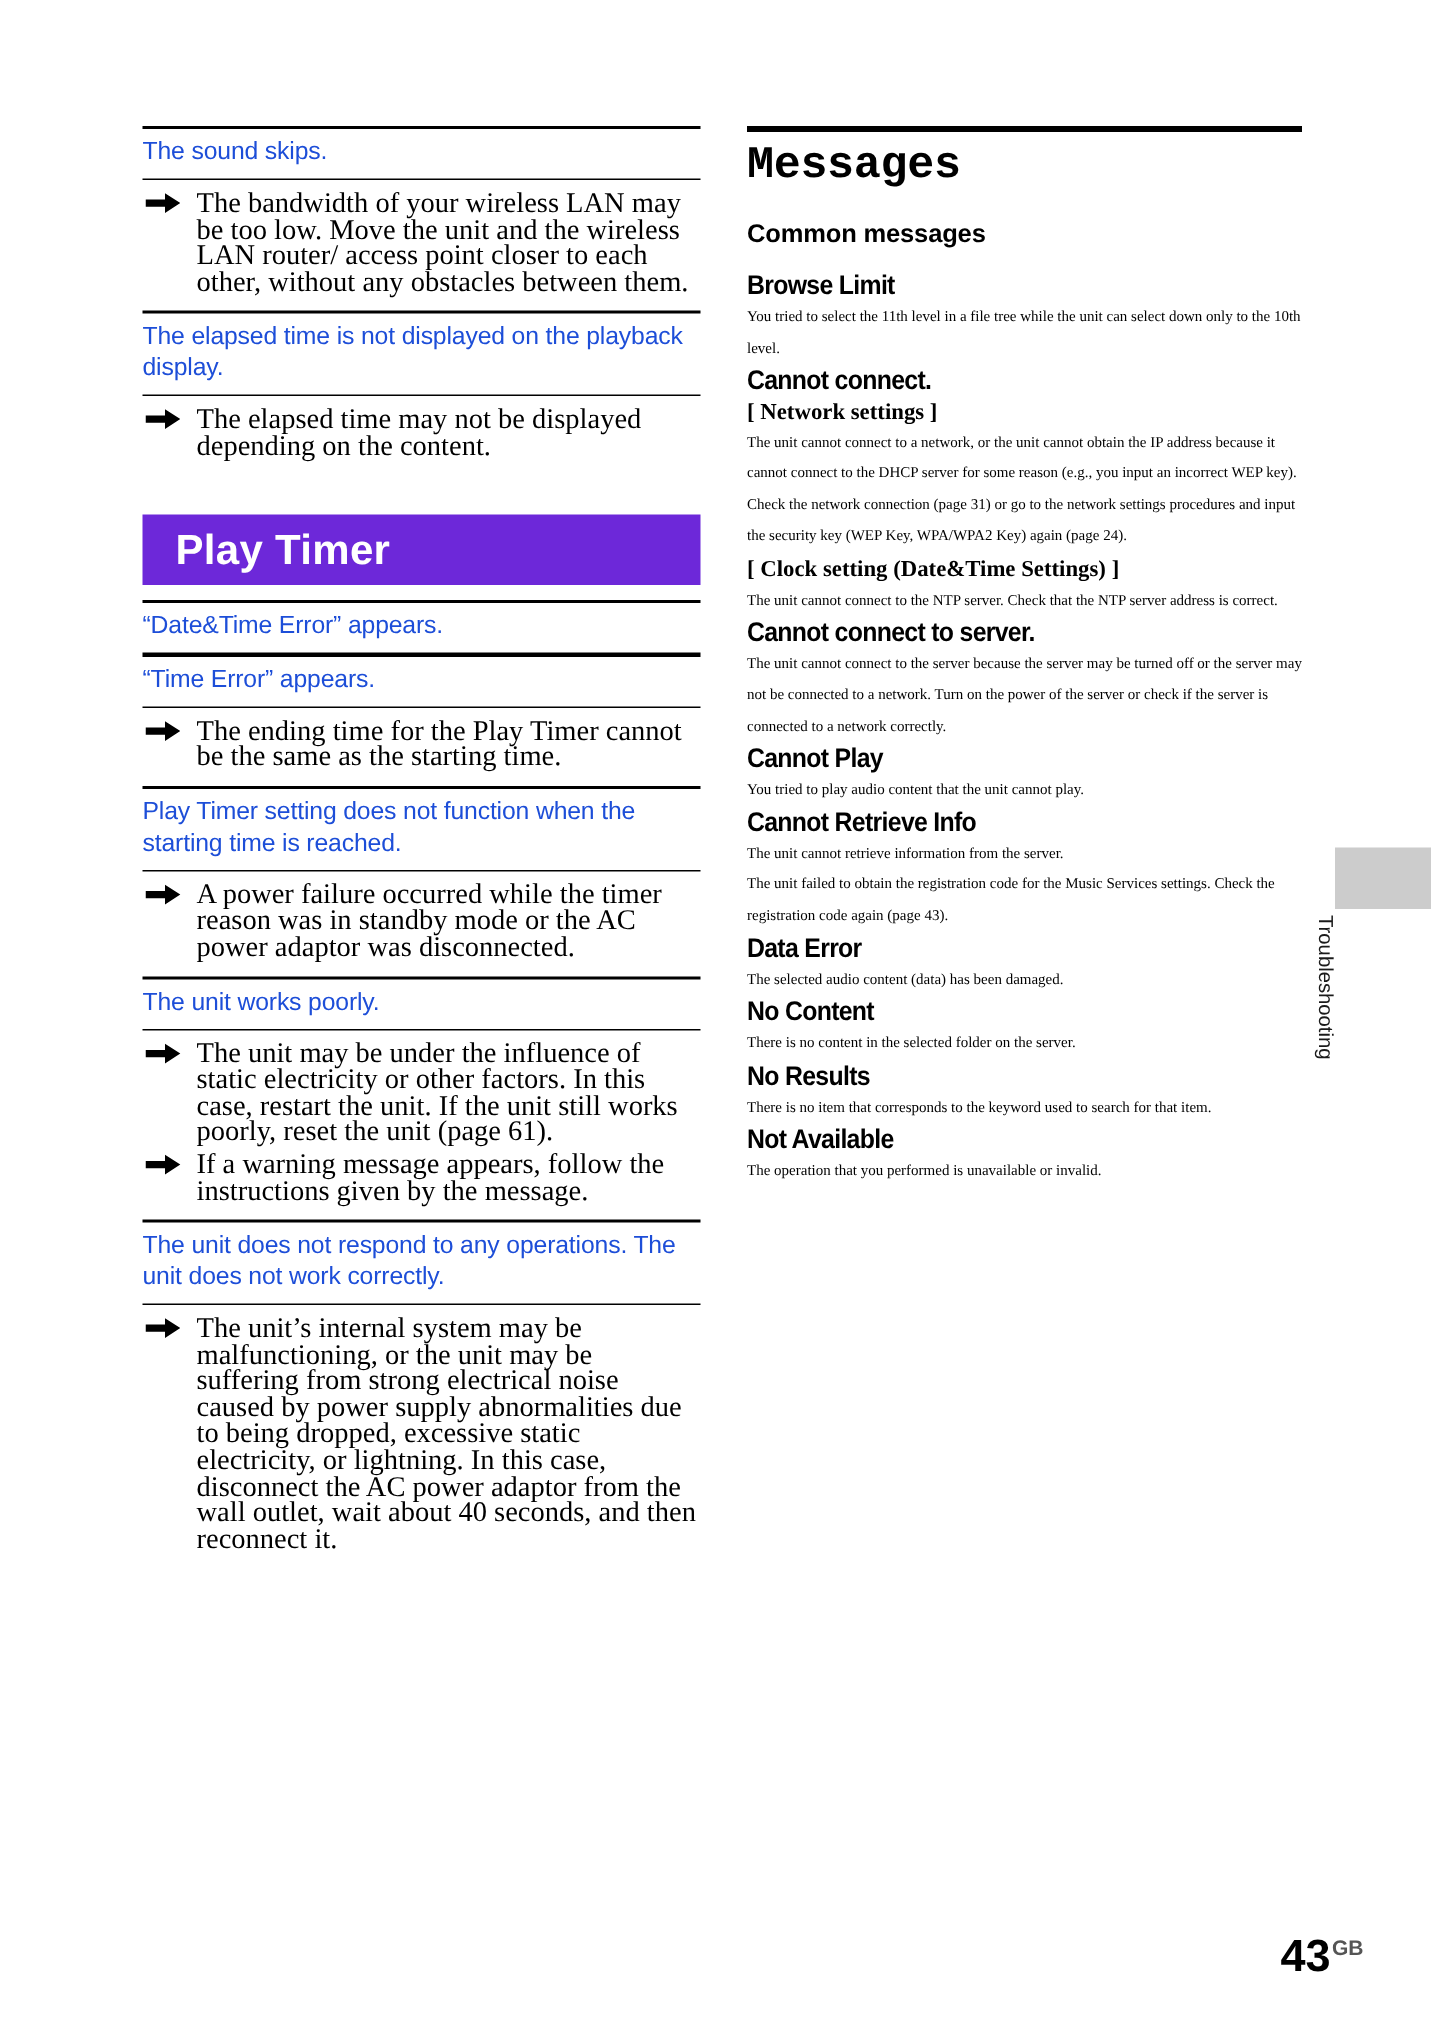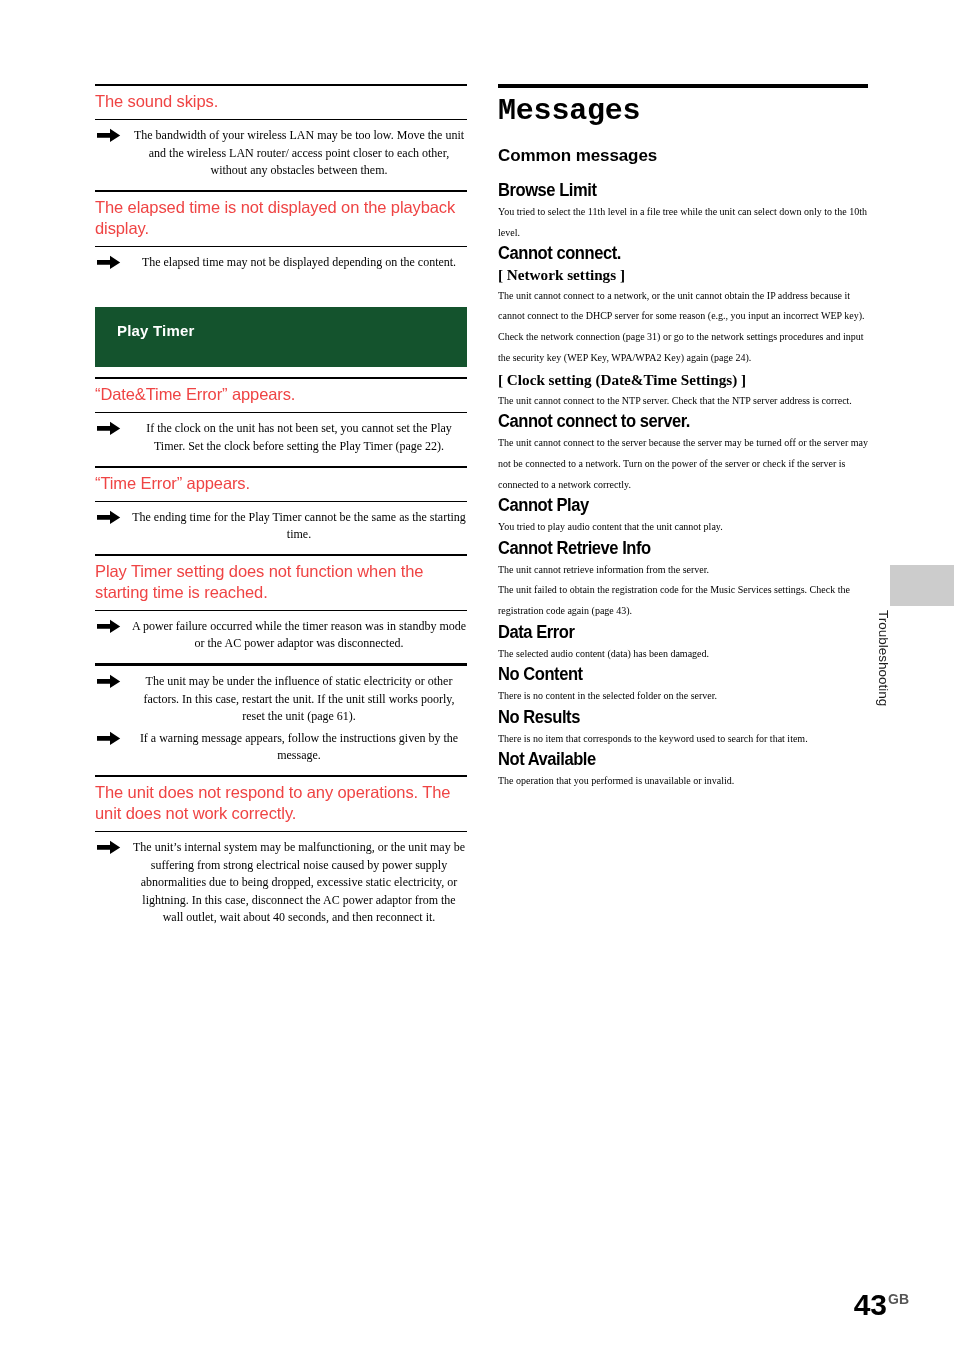--- a/index.html
+++ b/index.html
@@ -43,57 +43,57 @@
     height: 0;
     font-size: 0;
     line-height: 0;
   }
 
   .symptom {
     font-family: "Liberation Sans", sans-serif;
     font-size: 16.5px;
     line-height: 21px;
     font-weight: 400;
-    color: #ef4444;
+    color: #1d4ed8;
     padding: 5px 0 7px 0;
     letter-spacing: -0.1px;
   }
 
   .remedy-list {
     margin: 0;
     padding: 7px 0 10px 0;
   }
   .remedy {
     position: relative;
     padding-left: 36px;
-    font-size: 12px;
+    font-size: 19px;
     line-height: 17.6px;
     margin-bottom: 4px;
-    text-align: center;
+    text-align: left;
   }
   .remedy:last-child { margin-bottom: 0; }
   .arrow-icon {
     position: absolute;
     left: 2px;
     top: 1px;
     width: 24px;
     height: 15px;
     display: block;
   }
   .arrow-icon svg { display: block; }
 
   
   .section-bar {
-    background: #14532d;
+    background: #6d28d9;
     color: #ffffff;
     font-family: "Liberation Sans", sans-serif;
     font-weight: bold;
-    font-size: 15px;
+    font-size: 28px;
     line-height: 21px;
-    padding: 13px 0 26px 22px;
+    padding: 13px 0 13px 22px;
     margin-top: 26px;
     margin-bottom: 10px;
     letter-spacing: 0.2px;
   }
 
   .block { }
 
   
   .chapter-rule {
     border-top: 4px solid #000;
@@ -210,27 +210,20 @@
                 <path d="M0 5.0 L13 5.0 L13 0.8 L23.2 7.4 L13 14.0 L13 9.8 L0 9.8 Z" fill="#000"></path>
               </svg>
             </span><span>The elapsed time may not be displayed depending on the content.</span></div>
         </div>
       </div>
       <div class="section-bar">Play Timer</div>
       <div class="block">
         <div class="rule-thick"></div>
         <div class="symptom">“Date&amp;Time Error” appears.</div>
         <div class="rule-thin"></div>
-        <div class="remedy-list">
-          <div class="remedy"><span class="arrow-icon">
-              <svg width="24" height="15" viewBox="0 0 24 15" xmlns="http://www.w3.org/2000/svg">
-                <path d="M0 5.0 L13 5.0 L13 0.8 L23.2 7.4 L13 14.0 L13 9.8 L0 9.8 Z" fill="#000"></path>
-              </svg>
-            </span><span>If the clock on the unit has not been set, you cannot set the Play Timer. Set the clock before setting the Play Timer (page 22).</span></div>
-        </div>
       </div>
       <div class="block">
         <div class="rule-thick"></div>
         <div class="symptom">“Time Error” appears.</div>
         <div class="rule-thin"></div>
         <div class="remedy-list">
           <div class="remedy"><span class="arrow-icon">
               <svg width="24" height="15" viewBox="0 0 24 15" xmlns="http://www.w3.org/2000/svg">
                 <path d="M0 5.0 L13 5.0 L13 0.8 L23.2 7.4 L13 14.0 L13 9.8 L0 9.8 Z" fill="#000"></path>
               </svg>
@@ -244,20 +237,21 @@
         <div class="remedy-list">
           <div class="remedy"><span class="arrow-icon">
               <svg width="24" height="15" viewBox="0 0 24 15" xmlns="http://www.w3.org/2000/svg">
                 <path d="M0 5.0 L13 5.0 L13 0.8 L23.2 7.4 L13 14.0 L13 9.8 L0 9.8 Z" fill="#000"></path>
               </svg>
             </span><span>A power failure occurred while the timer reason was in standby mode or the AC power adaptor was disconnected.</span></div>
         </div>
       </div>
       <div class="block">
         <div class="rule-thick"></div>
+        <div class="symptom">The unit works poorly.</div>
         <div class="rule-thin"></div>
         <div class="remedy-list">
           <div class="remedy"><span class="arrow-icon">
               <svg width="24" height="15" viewBox="0 0 24 15" xmlns="http://www.w3.org/2000/svg">
                 <path d="M0 5.0 L13 5.0 L13 0.8 L23.2 7.4 L13 14.0 L13 9.8 L0 9.8 Z" fill="#000"></path>
               </svg>
             </span><span>The unit may be under the influence of static electricity or other factors. In this case, restart the unit. If the unit still works poorly, reset the unit (page 61).</span></div>
           <div class="remedy"><span class="arrow-icon">
               <svg width="24" height="15" viewBox="0 0 24 15" xmlns="http://www.w3.org/2000/svg">
                 <path d="M0 5.0 L13 5.0 L13 0.8 L23.2 7.4 L13 14.0 L13 9.8 L0 9.8 Z" fill="#000"></path>

